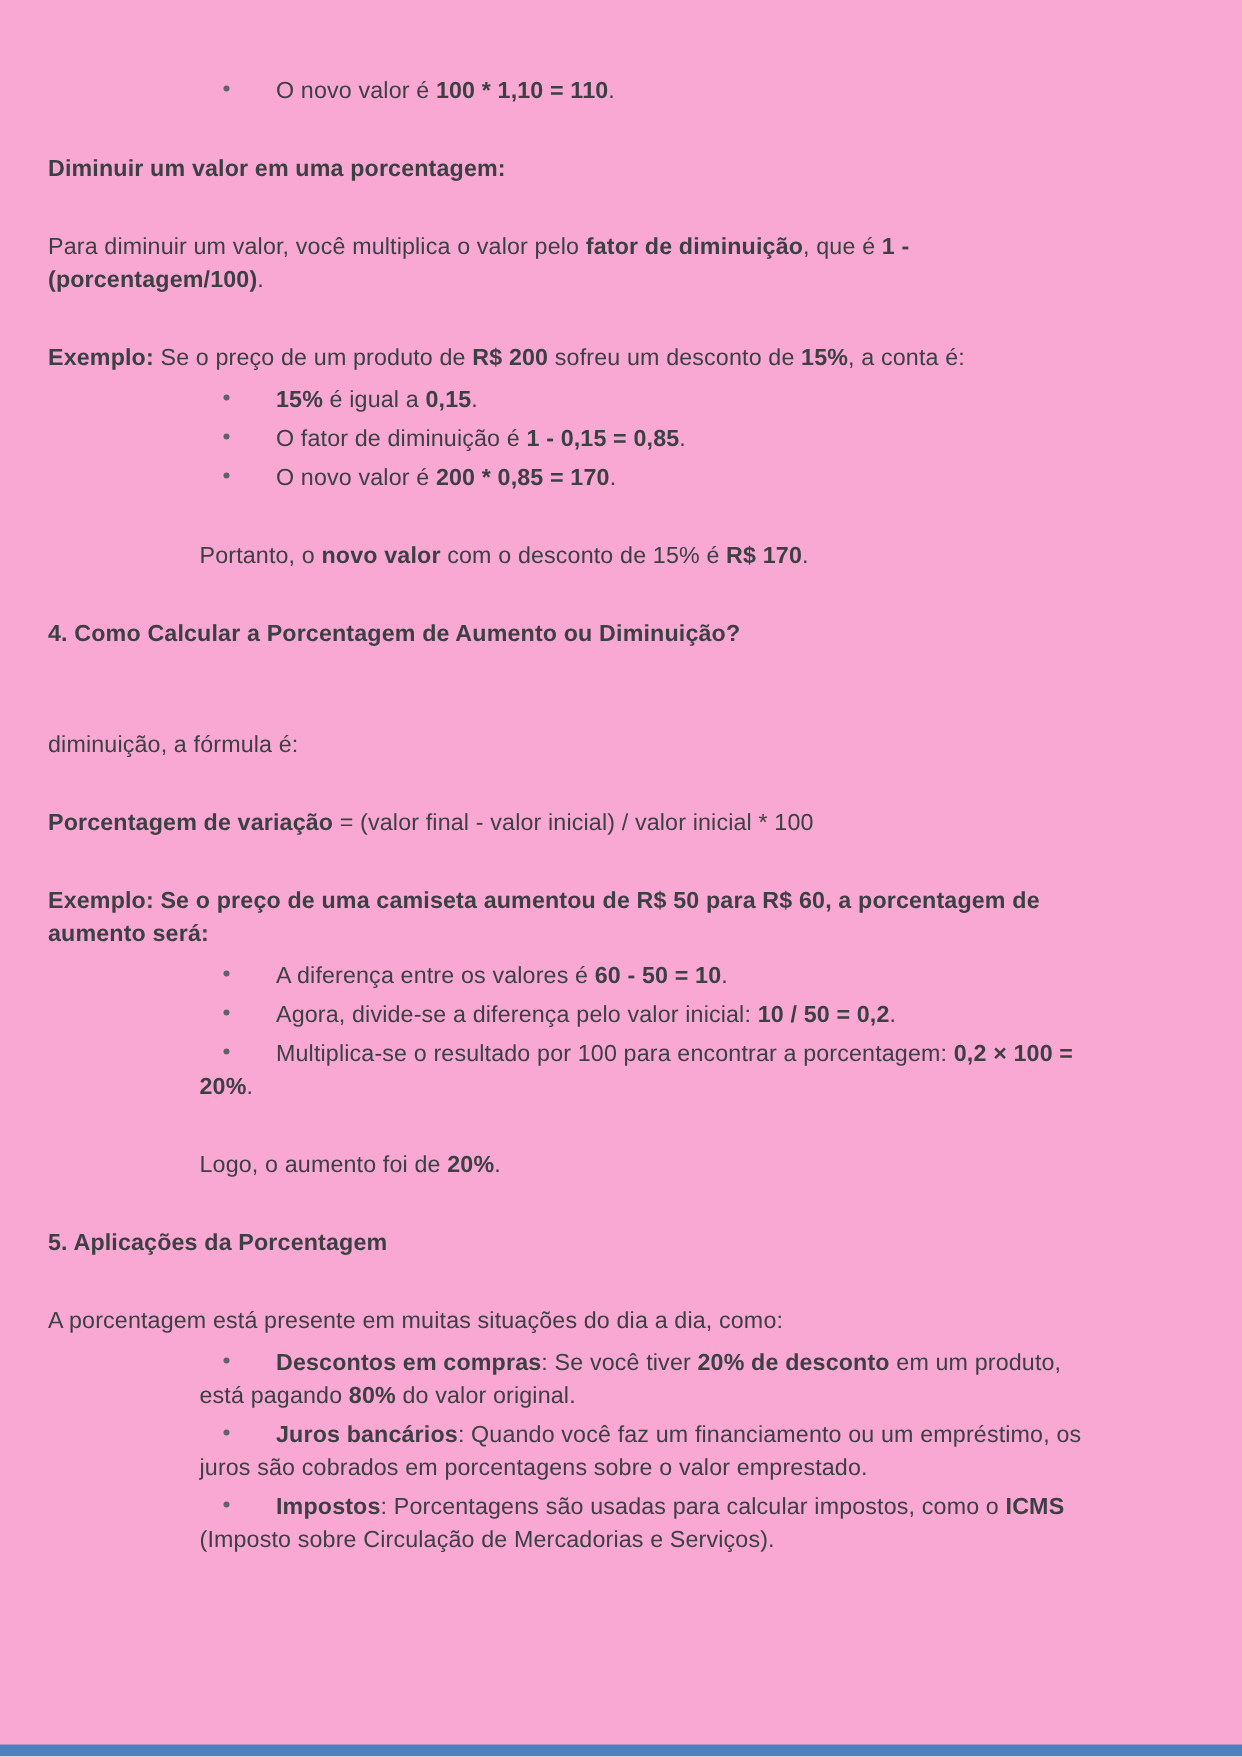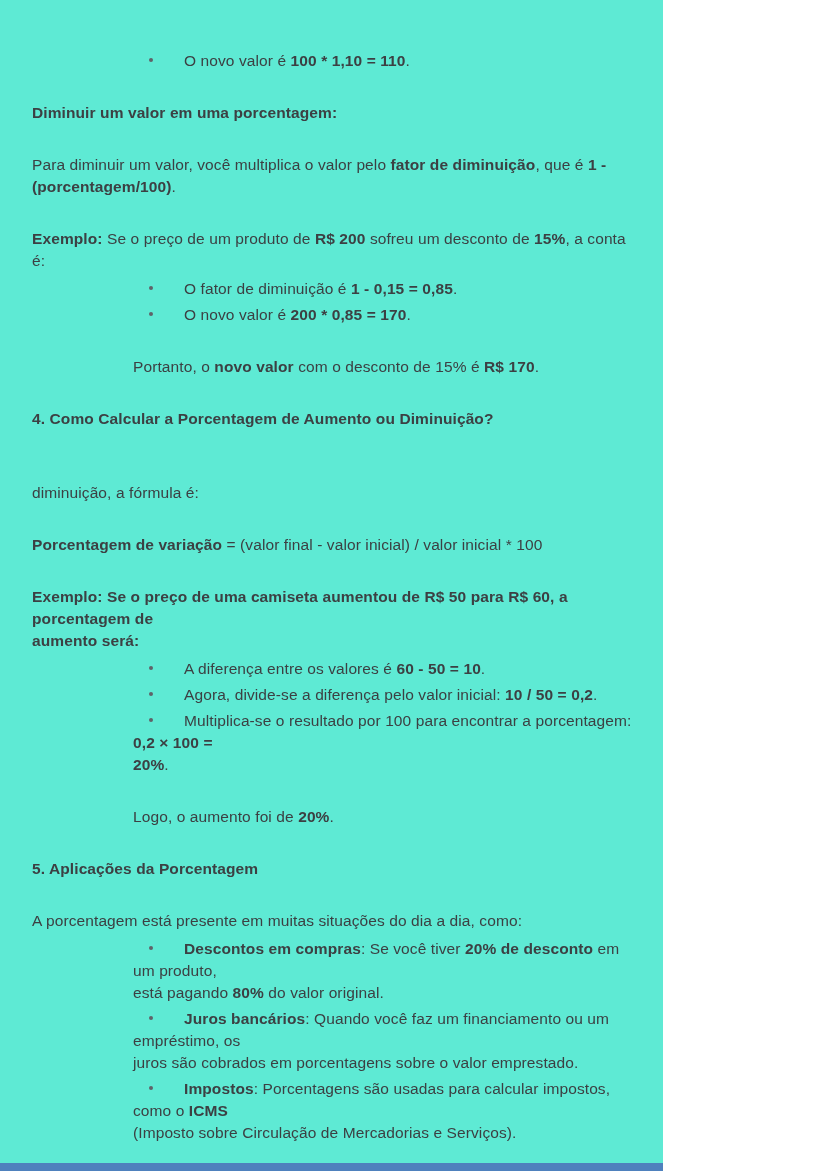--- a/index.html
+++ b/index.html
@@ -9,23 +9,23 @@
   }
   body {
     width: 828px;
     height: 1171px;
     font-family: "Liberation Sans", sans-serif;
     color: #3c4043;
     overflow: hidden;
   }
   .page {
     position: relative;
-    width: 663px;
+    width: 828px;
     height: 1171px;
-    background: #5eead4;
+    background: #f9a8d4;
     overflow: hidden;
   }
   .doc {
     padding: 50px 28px 0 32px;
     font-size: 15.5px;
     line-height: 22px;
     letter-spacing: 0.1px;
   }
   .para, .heading, .note, .bullets {
     margin: 0 0 30px 0;
@@ -62,20 +62,21 @@
 
 <div class="page">
   <div class="doc" id="doc">
       <div class="bullets">
         <div class="bullet-item"><span class="dot" style="background: rgb(95, 99, 104);"></span><span class="bullet-text"><span class="seg">O novo valor é </span><span class="seg bold">100 * 1,10 = 110</span><span class="seg">.</span></span></div>
       </div>
       <div class="heading"><span class="seg bold">Diminuir um valor em uma porcentagem:</span></div>
       <div class="para"><span class="seg">Para diminuir um valor, você multiplica o valor pelo </span><span class="seg bold">fator de diminuição</span><span class="seg">, que é </span><span class="seg bold">1 -</span><br><span class="seg bold">(porcentagem/100)</span><span class="seg">.</span></div>
       <div class="para tight"><span class="seg bold">Exemplo:</span><span class="seg"> Se o preço de um produto de </span><span class="seg bold">R$ 200</span><span class="seg"> sofreu um desconto de </span><span class="seg bold">15%</span><span class="seg">, a conta é:</span></div>
       <div class="bullets">
+        <div class="bullet-item"><span class="dot" style="background: rgb(95, 99, 104);"></span><span class="bullet-text"><span class="seg bold">15%</span><span class="seg"> é igual a </span><span class="seg bold">0,15</span><span class="seg">.</span></span></div>
         <div class="bullet-item"><span class="dot" style="background: rgb(95, 99, 104);"></span><span class="bullet-text"><span class="seg">O fator de diminuição é </span><span class="seg bold">1 - 0,15 = 0,85</span><span class="seg">.</span></span></div>
         <div class="bullet-item"><span class="dot" style="background: rgb(95, 99, 104);"></span><span class="bullet-text"><span class="seg">O novo valor é </span><span class="seg bold">200 * 0,85 = 170</span><span class="seg">.</span></span></div>
       </div>
       <div class="note"><span class="seg">Portanto, o </span><span class="seg bold">novo valor</span><span class="seg"> com o desconto de 15% é </span><span class="seg bold">R$ 170</span><span class="seg">.</span></div>
       <div class="heading"><span class="seg bold">4. Como Calcular a Porcentagem de Aumento ou Diminuição?</span></div>
       <div class="para"><br><span class="seg">diminuição, a fórmula é:</span></div>
       <div class="para"><span class="seg bold">Porcentagem de variação</span><span class="seg"> = (valor final - valor inicial) / valor inicial * 100</span></div>
       <div class="para tight"><span class="seg bold">Exemplo: Se o preço de uma camiseta aumentou de R$ 50 para R$ 60, a porcentagem de</span><br><span class="seg bold">aumento será:</span></div>
       <div class="bullets">
         <div class="bullet-item"><span class="dot" style="background: rgb(95, 99, 104);"></span><span class="bullet-text"><span class="seg">A diferença entre os valores é </span><span class="seg bold">60 - 50 = 10</span><span class="seg">.</span></span></div>

